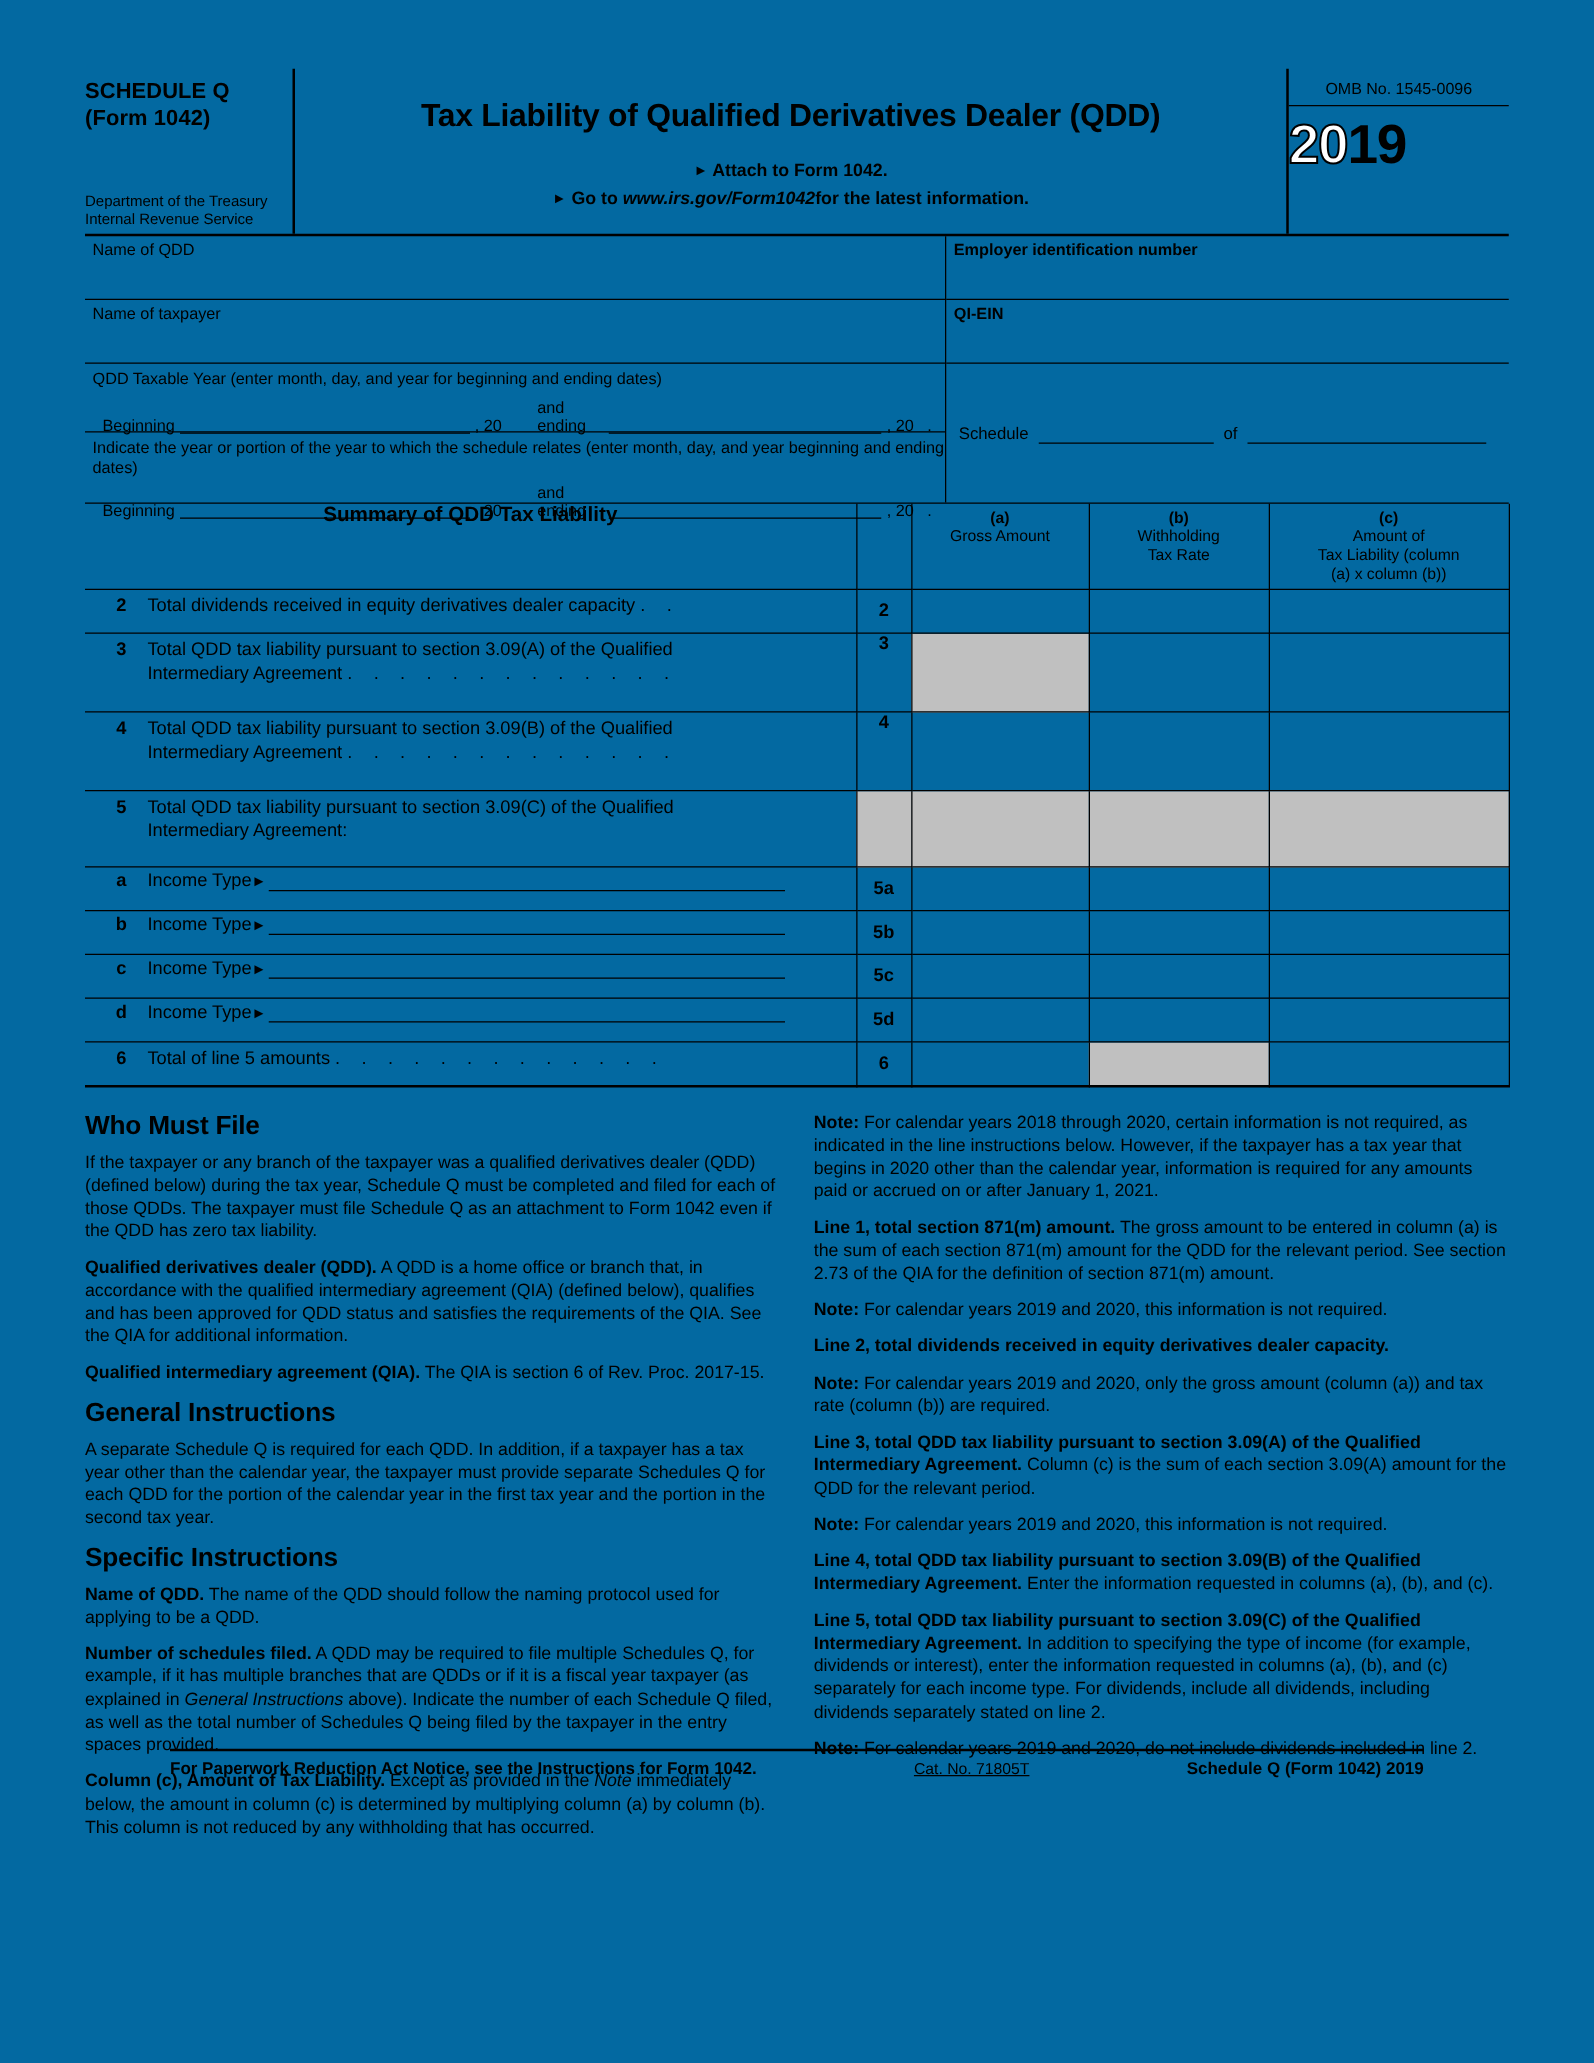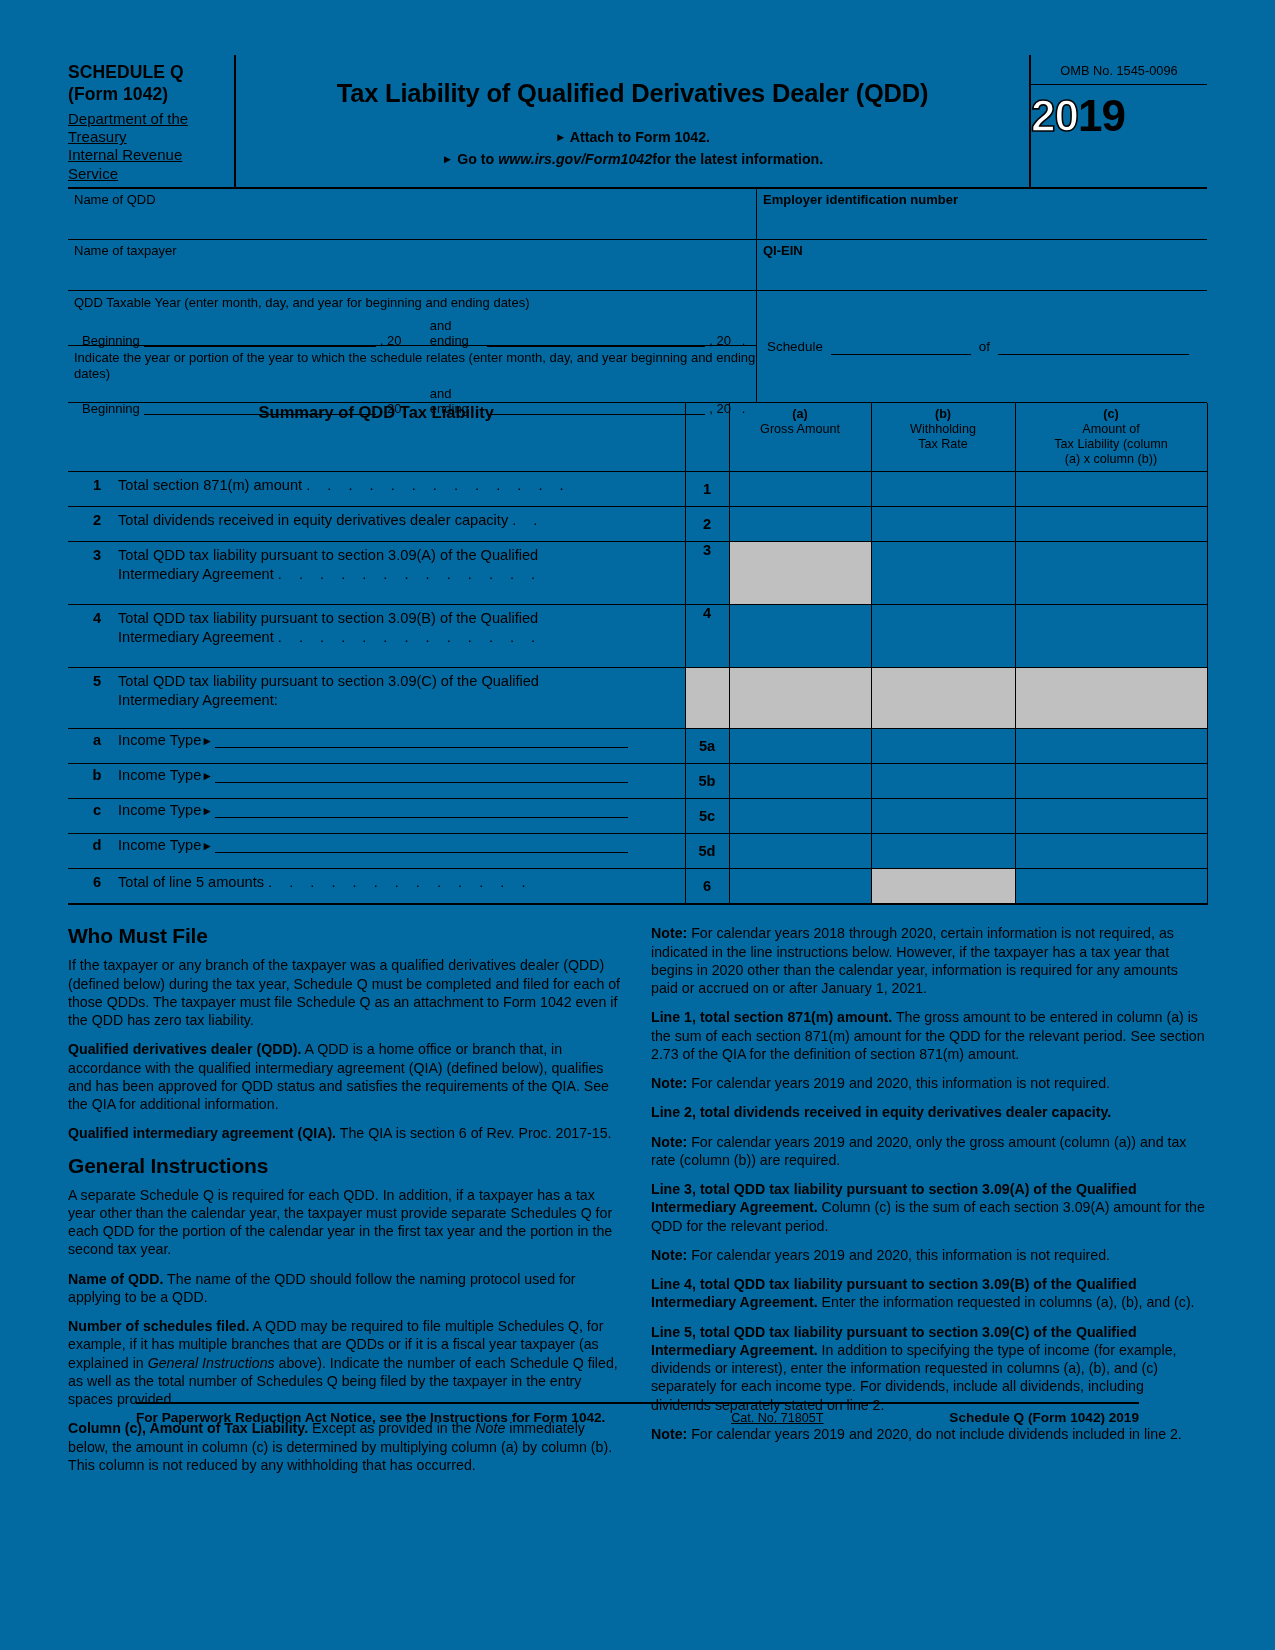--- a/index.html
+++ b/index.html
@@ -40,23 +40,22 @@
   .mh-left .sched {
     font-size: 17.5px;
     font-weight: bold;
     line-height: 1.26;
     letter-spacing: .1px;
   }
   .mh-left .dept {
     position: absolute;
     bottom: 4px;
     left: 0;
-    font-size: 15px;
+    font-size: 12px;
     line-height: 1.22;
-    text-decoration: underline;
   }
   .mh-mid {
     flex: 1;
     text-align: center;
     padding-top: 24px;
     box-sizing: border-box;
     position: relative;
   }
   .mh-title {
     font-size: 25.5px;
@@ -419,30 +418,20 @@
         <td class="colhdr">
           <span class="lt">(c)</span>
           <span>Amount of</span><br>
           <span>Tax Liability (column</span><br>
           <span>(a) x column (b))</span>
         </td>
       </tr>
     </thead>
     <tbody>
 
-      <tr class="rowline">
-        <td class="desc">
-          <span class="n">1</span><span class="txt">Total section 871(m) amount</span>
-          <span class="leaders">.  .  .  .  .  .  .  .  .  .  .  .  .</span>
-        </td>
-        <td class="numcell mid">1</td>
-        <td class="entry"></td>
-        <td class="entry"></td>
-        <td class="entry"></td>
-      </tr>
 
       <tr class="rowline">
         <td class="desc">
           <span class="n">2</span><span class="txt">Total dividends received in equity derivatives dealer capacity</span>
           <span class="leaders">.  .</span>
         </td>
         <td class="numcell mid">2</td>
         <td class="entry"></td>
         <td class="entry"></td>
         <td class="entry"></td>
@@ -547,20 +536,21 @@
 
     <div class="col left">
       <h2 class="sec first">Who Must File</h2>
       <p class="para">If the taxpayer or any branch of the taxpayer was a qualified derivatives dealer (QDD) (defined below) during the tax year, Schedule Q must be completed and filed for each of those QDDs. The taxpayer must file Schedule Q as an attachment to Form 1042 even if the QDD has zero tax liability.</p>
       <p class="para"><b>Qualified derivatives dealer (QDD).</b><span> A QDD is a home office or branch that, in accordance with the qualified intermediary agreement (QIA) (defined below), qualifies and has been approved for QDD status and satisfies the requirements of the QIA. See the QIA for additional information.</span></p>
       <p class="para"><b>Qualified intermediary agreement (QIA).</b><span> The QIA is section 6 of Rev. Proc. 2017-15.</span></p>
 
       <h2 class="sec">General Instructions</h2>
       <p class="para">A separate Schedule Q is required for each QDD. In addition, if a taxpayer has a tax year other than the calendar year, the taxpayer must provide separate Schedules Q for each QDD for the portion of the calendar year in the first tax year and the portion in the second tax year.</p>
 
+      <h2 class="sec">Specific Instructions</h2>
       <p class="para"><b>Name of QDD.</b><span> The name of the QDD should follow the naming protocol used for applying to be a QDD.</span></p>
       <p class="para"><b>Number of schedules filed.</b><span> A QDD may be required to file multiple Schedules Q, for example, if it has multiple branches that are QDDs or if it is a fiscal year taxpayer (as explained in </span><i>General Instructions</i><span> above). Indicate the number of each Schedule Q filed, as well as the total number of Schedules Q being filed by the taxpayer in the entry spaces provided.</span></p>
       <p class="para"><b>Column (c), Amount of Tax Liability.</b><span> Except as provided in the </span><i>Note</i><span> immediately below, the amount in column (c) is determined by multiplying column (a) by column (b). This column is not reduced by any withholding that has occurred.</span></p>
     </div>
 
     <div class="col right">
       <p class="para" style="margin-top:5px"><b>Note:</b><span> For calendar years 2018 through 2020, certain information is not required, as indicated in the line instructions below. However, if the taxpayer has a tax year that begins in 2020 other than the calendar year, information is required for any amounts paid or accrued on or after January 1, 2021.</span></p>
       <p class="para"><b>Line 1, total section 871(m) amount.</b><span> The gross amount to be entered in column (a) is the sum of each section 871(m) amount for the QDD for the relevant period. See section 2.73 of the QIA for the definition of section 871(m) amount.</span></p>
       <p class="para"><b>Note:</b><span> For calendar years 2019 and 2020, this information is not required.</span></p>
       <p class="para"><b>Line 2, total dividends received in equity derivatives dealer capacity.</b></p>

